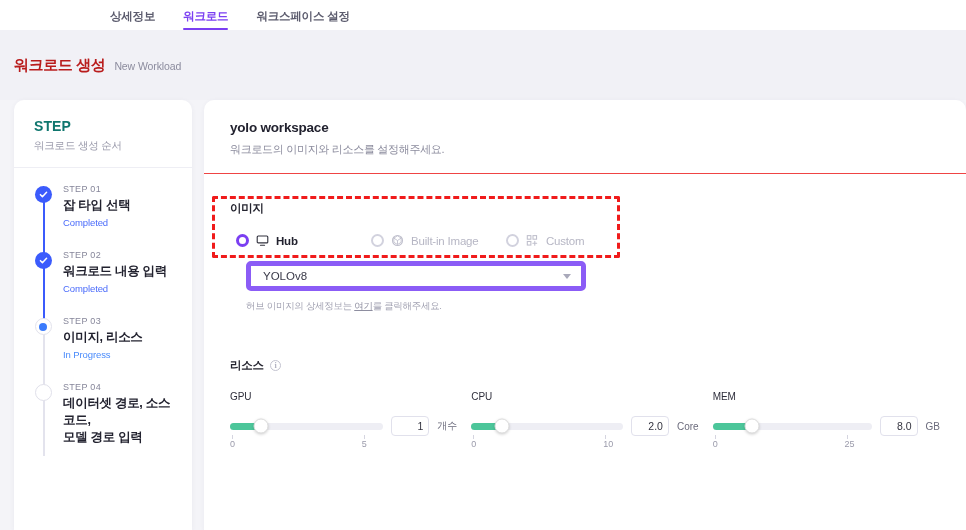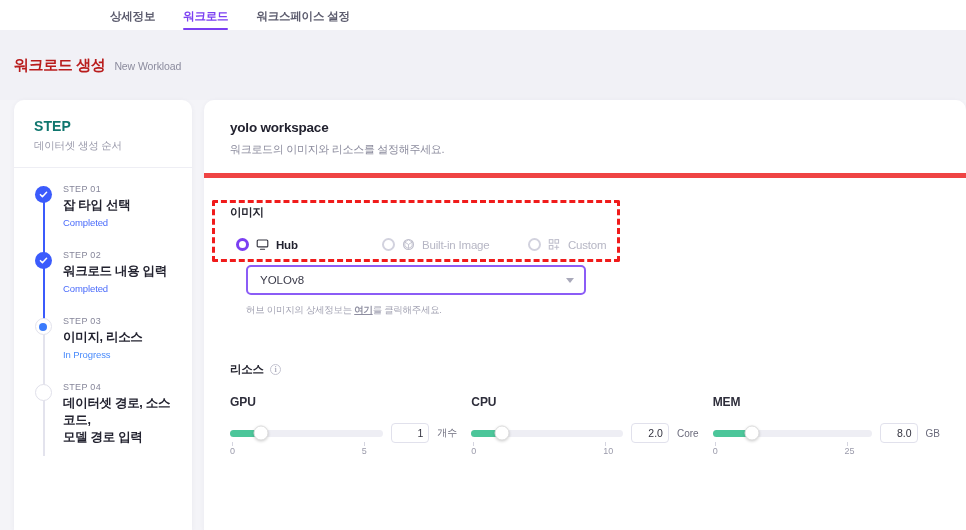--- a/index.html
+++ b/index.html
@@ -182,21 +182,21 @@
     flex: 1;
     background: #ffffff;
     border-radius: 10px 10px 0 0;
     box-shadow: 0 1px 5px rgba(60,60,100,.05);
     padding: 0;
     overflow: hidden;
     position: relative;
   }
   .main-head {
     padding: 20px 26px 16px 26px;
-    border-bottom: 5px solid #ef4444;
+    border-bottom: 1px solid #ef4444;
   }
   .main-head .ws {
     font-size: 13.5px;
     font-weight: 700;
     letter-spacing: -0.2px;
     color: #22222f;
   }
   .main-head .desc {
     margin-top: 7px;
     font-size: 11px;
@@ -226,21 +226,21 @@
     border: 3.5px dashed #f01b1b;
     border-radius: 2px;
     pointer-events: none;
     z-index: 9;
   }
 
   
   .radio-row {
     display: flex;
     align-items: center;
-    gap: 11px;
+    gap: 0px;
     margin-top: 18px;
     padding-left: 6px;
   }
   .radio-opt {
     display: flex;
     align-items: center;
     gap: 7px;
     font-size: 11.5px;
     letter-spacing: -0.2px;
     cursor: pointer;
@@ -266,21 +266,21 @@
   .radio-opt.disabled .lbl { font-weight: 400; color: #b6b6c4; }
   .radio-opt.disabled .ico { color: #bfbfcc; }
   .ico { display: inline-flex; align-items: center; color: #33333f; }
 
   
   .select {
     margin-top: 14px;
     margin-left: 16px;
     width: 340px;
     height: 30px;
-    border: 2px solid #8b5cf6;
+    border: 5px solid #8b5cf6;
     border-radius: 5px;
     background: #fff;
     display: flex;
     align-items: center;
     padding: 0 10px 0 12px;
     justify-content: space-between;
     font-size: 11.5px;
     color: #3a3a49;
     cursor: pointer;
   }
@@ -293,21 +293,21 @@
   .helper {
     margin-top: 9px;
     margin-left: 16px;
     font-size: 9.5px;
     color: #a3a3b3;
     letter-spacing: -0.3px;
   }
   .helper a {
     color: #8e8ea0;
     text-decoration: underline;
-    font-weight: 700;
+    font-weight: 400;
   }
 
   
   .res-wrap { margin-top: 42px; }
   .info-i {
     width: 11px; height: 11px;
     border-radius: 50%;
     border: 1px solid #c3c3d0;
     color: #b0b0bf;
     font-size: 8px;
@@ -318,24 +318,23 @@
   }
 
   .sliders {
     display: flex;
     margin-top: 18px;
     gap: 0;
   }
   .slider-block { flex: 1 1 0; padding-right: 14px; }
   .slider-block:last-child { padding-right: 0; }
   .sl-title {
-    font-size: 12px;
+    font-size: 10px;
     color: #2e2e3b;
     letter-spacing: -0.1px;
-    font-weight: bold;
   }
   .sl-row {
     margin-top: 14px;
     display: flex;
     align-items: center;
     gap: 8px;
   }
   .track {
     position: relative;
     flex: 1;
@@ -405,21 +404,21 @@
 <div class="pagehead">
   <h1>워크로드 생성</h1>
   <span class="sub">New Workload</span>
 </div>
 
 <div class="shell">
 
   <div class="sidecard">
     <div class="sidecard-head">
       <div class="t">STEP</div>
-      <div class="s">데이터셋 생성 순서</div>
+      <div class="s">워크로드 생성 순서</div>
     </div>
     <div class="steps">
 
       <div class="step done">
         <div class="line"></div>
         <div class="marker">
           <div class="dot">
             <svg width="9" height="9" viewBox="0 0 10 10">
                 <path d="M1.6 5.2L3.8 7.4L8.4 2.6" stroke="#fff" stroke-width="1.7" fill="none" stroke-linecap="round" stroke-linejoin="round"></path>
               </svg>

